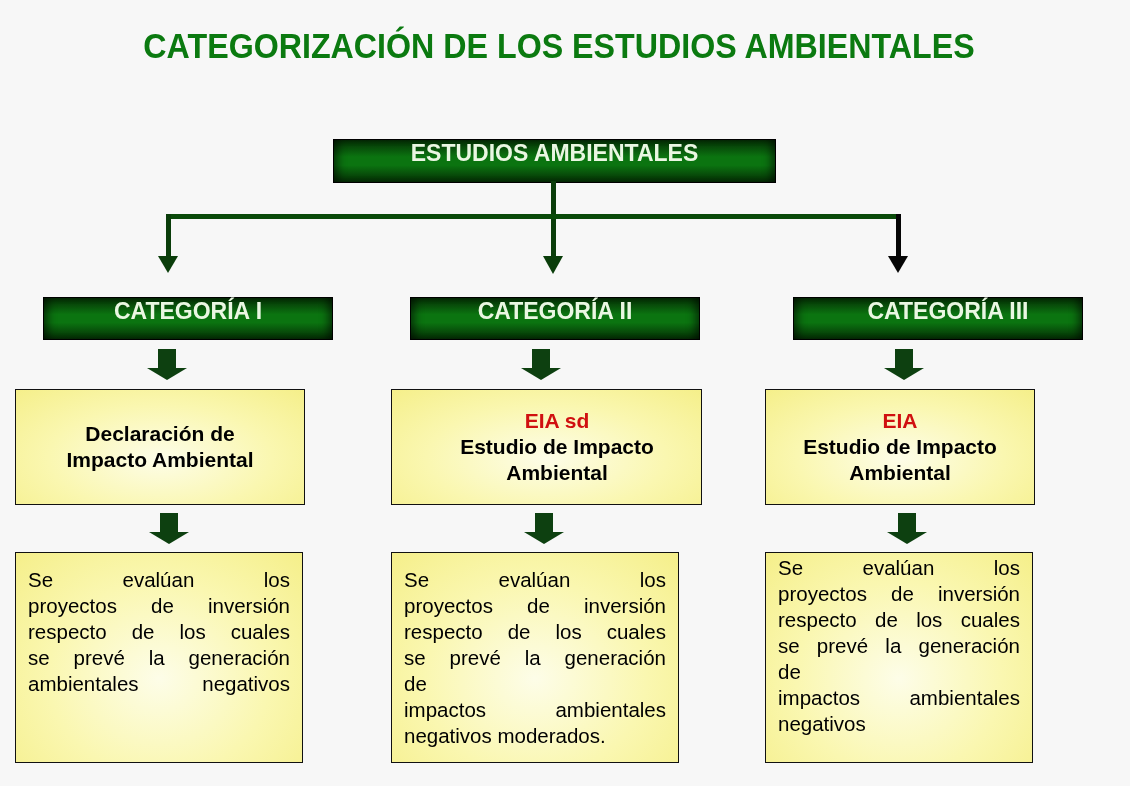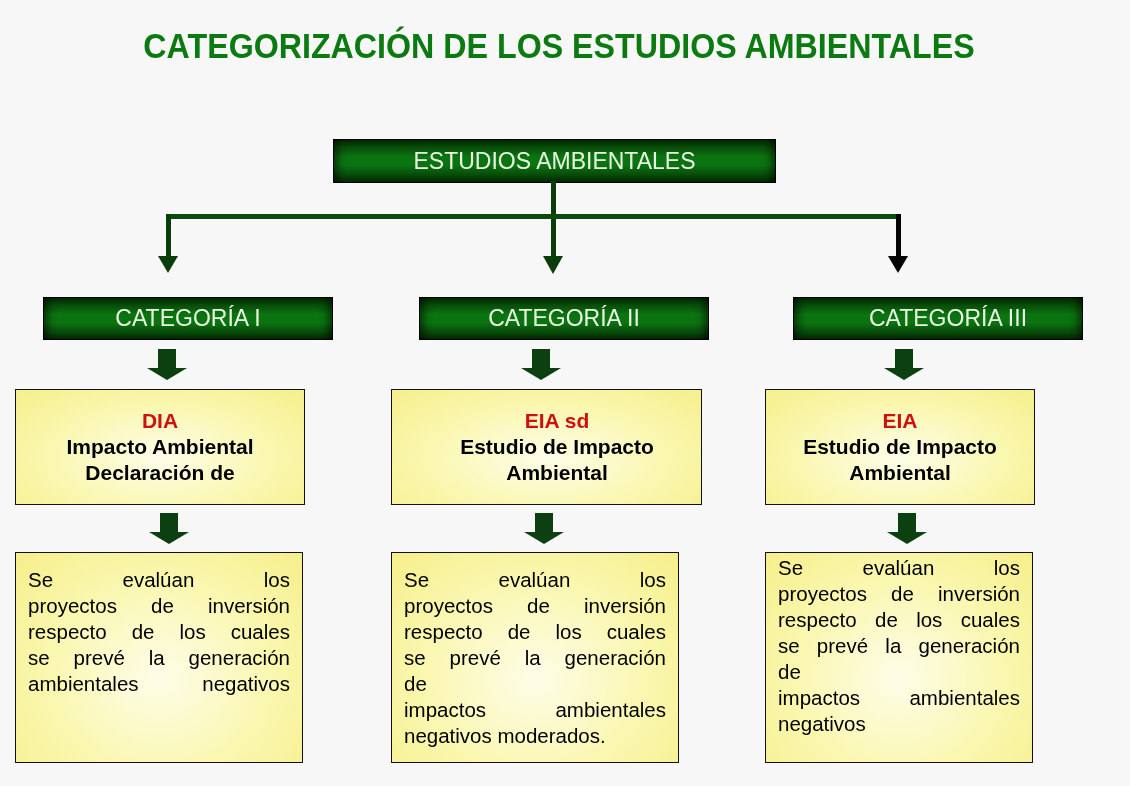--- a/index.html
+++ b/index.html
@@ -20,28 +20,28 @@
       letter-spacing: 0px;
       transform: scaleX(0.92);
       transform-origin: center;
     }
     .green-box {
       position: absolute;
       background: linear-gradient(to bottom, #052d05 0%, #0b7410 40%, #0b7410 60%, #052d05 100%);
       border: 1px solid #000;
       box-shadow: inset 8px 0 8px -4px rgba(0,0,0,0.55), inset -8px 0 8px -4px rgba(0,0,0,0.55);
       color: #eaf7e2;
-      font-weight: normal;
+      font-weight: bold;
       text-align: center;
-      display: flex; align-items: center; justify-content: center;
+      display: flex; justify-content: center;
     }
     .root { left: 333px; top: 139px; width: 441px; height: 42px; font-size: 23px; }
     .cat { top: 297px; height: 41px; font-size: 23px; margin-left: 28px; }
     .cat1 { left: 15px; width: 288px; }
-    .cat2 { left: 391px; width: 288px; }
+    .cat2 { left: 382px; width: 288px; }
     .cat3 { left: 765px; width: 268px; padding-left: 20px; }
 
     .yellow-box {
       position: absolute;
       background: radial-gradient(ellipse at 50% 60%, #fdfde8 0%, #faf7b0 55%, #f5ef8a 100%);
       border: 1px solid #111;
       color: #000;
     }
     .doc { top: 389px; height: 114px; text-align: center; font-weight: bold; font-size: 21px; line-height: 26px;
            display: flex; flex-direction: column; justify-content: center; }
@@ -109,23 +109,22 @@
 <svg class="block-arrow" style="left:521px;top:349px;" viewBox="0 0 40 32">
   <rect x="11" y="0" width="18" height="20" fill="#0d4010"></rect>
     <polygon points="0,19 40,19 20,31" fill="#0d4010"></polygon>
 </svg>
 <svg class="block-arrow" style="left:884px;top:349px;" viewBox="0 0 40 32">
   <rect x="11" y="0" width="18" height="20" fill="#0d4010"></rect>
     <polygon points="0,19 40,19 20,31" fill="#0d4010"></polygon>
 </svg>
 
 <div class="yellow-box doc doc1">
-  <span class="abbr">DIA</span>
+  <span>Declaración de</span>
   <span>Impacto Ambiental</span>
-  <span>Declaración de</span>
 </div>
 <div class="yellow-box doc doc2">
   <span class="abbr">EIA sd</span>
   <span>Estudio de Impacto</span>
   <span>Ambiental</span>
 </div>
 <div class="yellow-box doc doc3">
   <span class="abbr">EIA</span>
   <span>Estudio de Impacto</span>
   <span>Ambiental</span>

